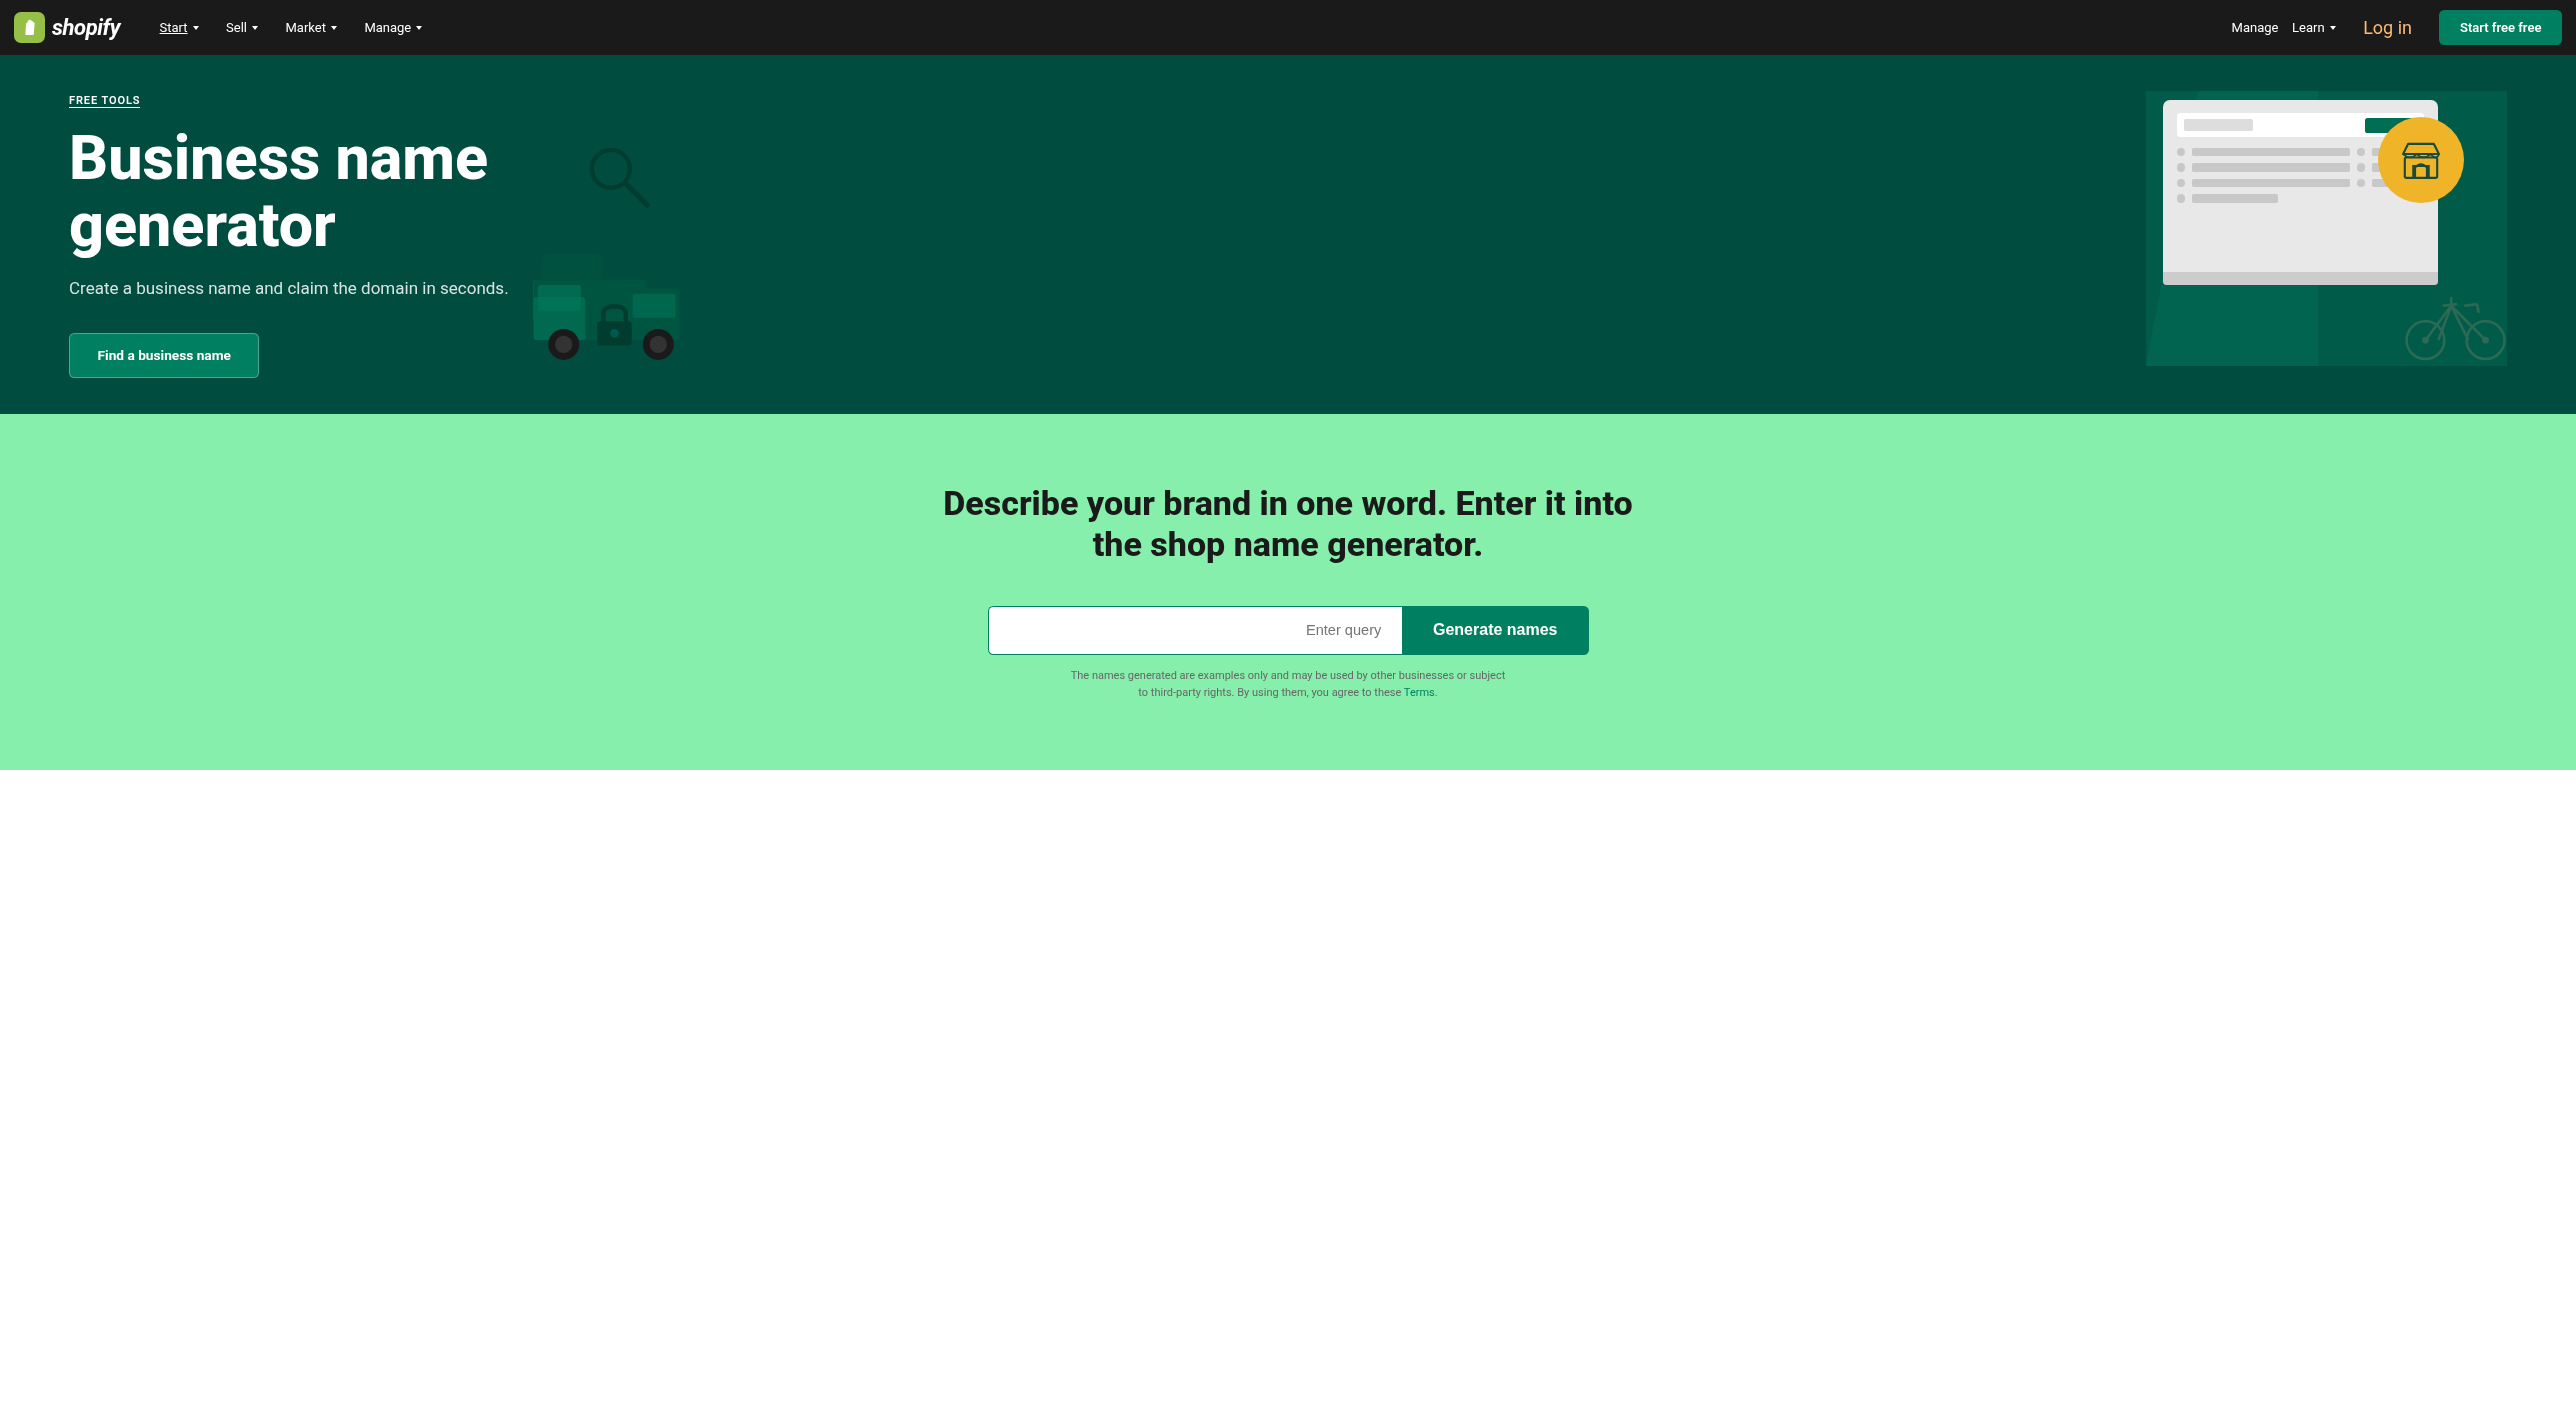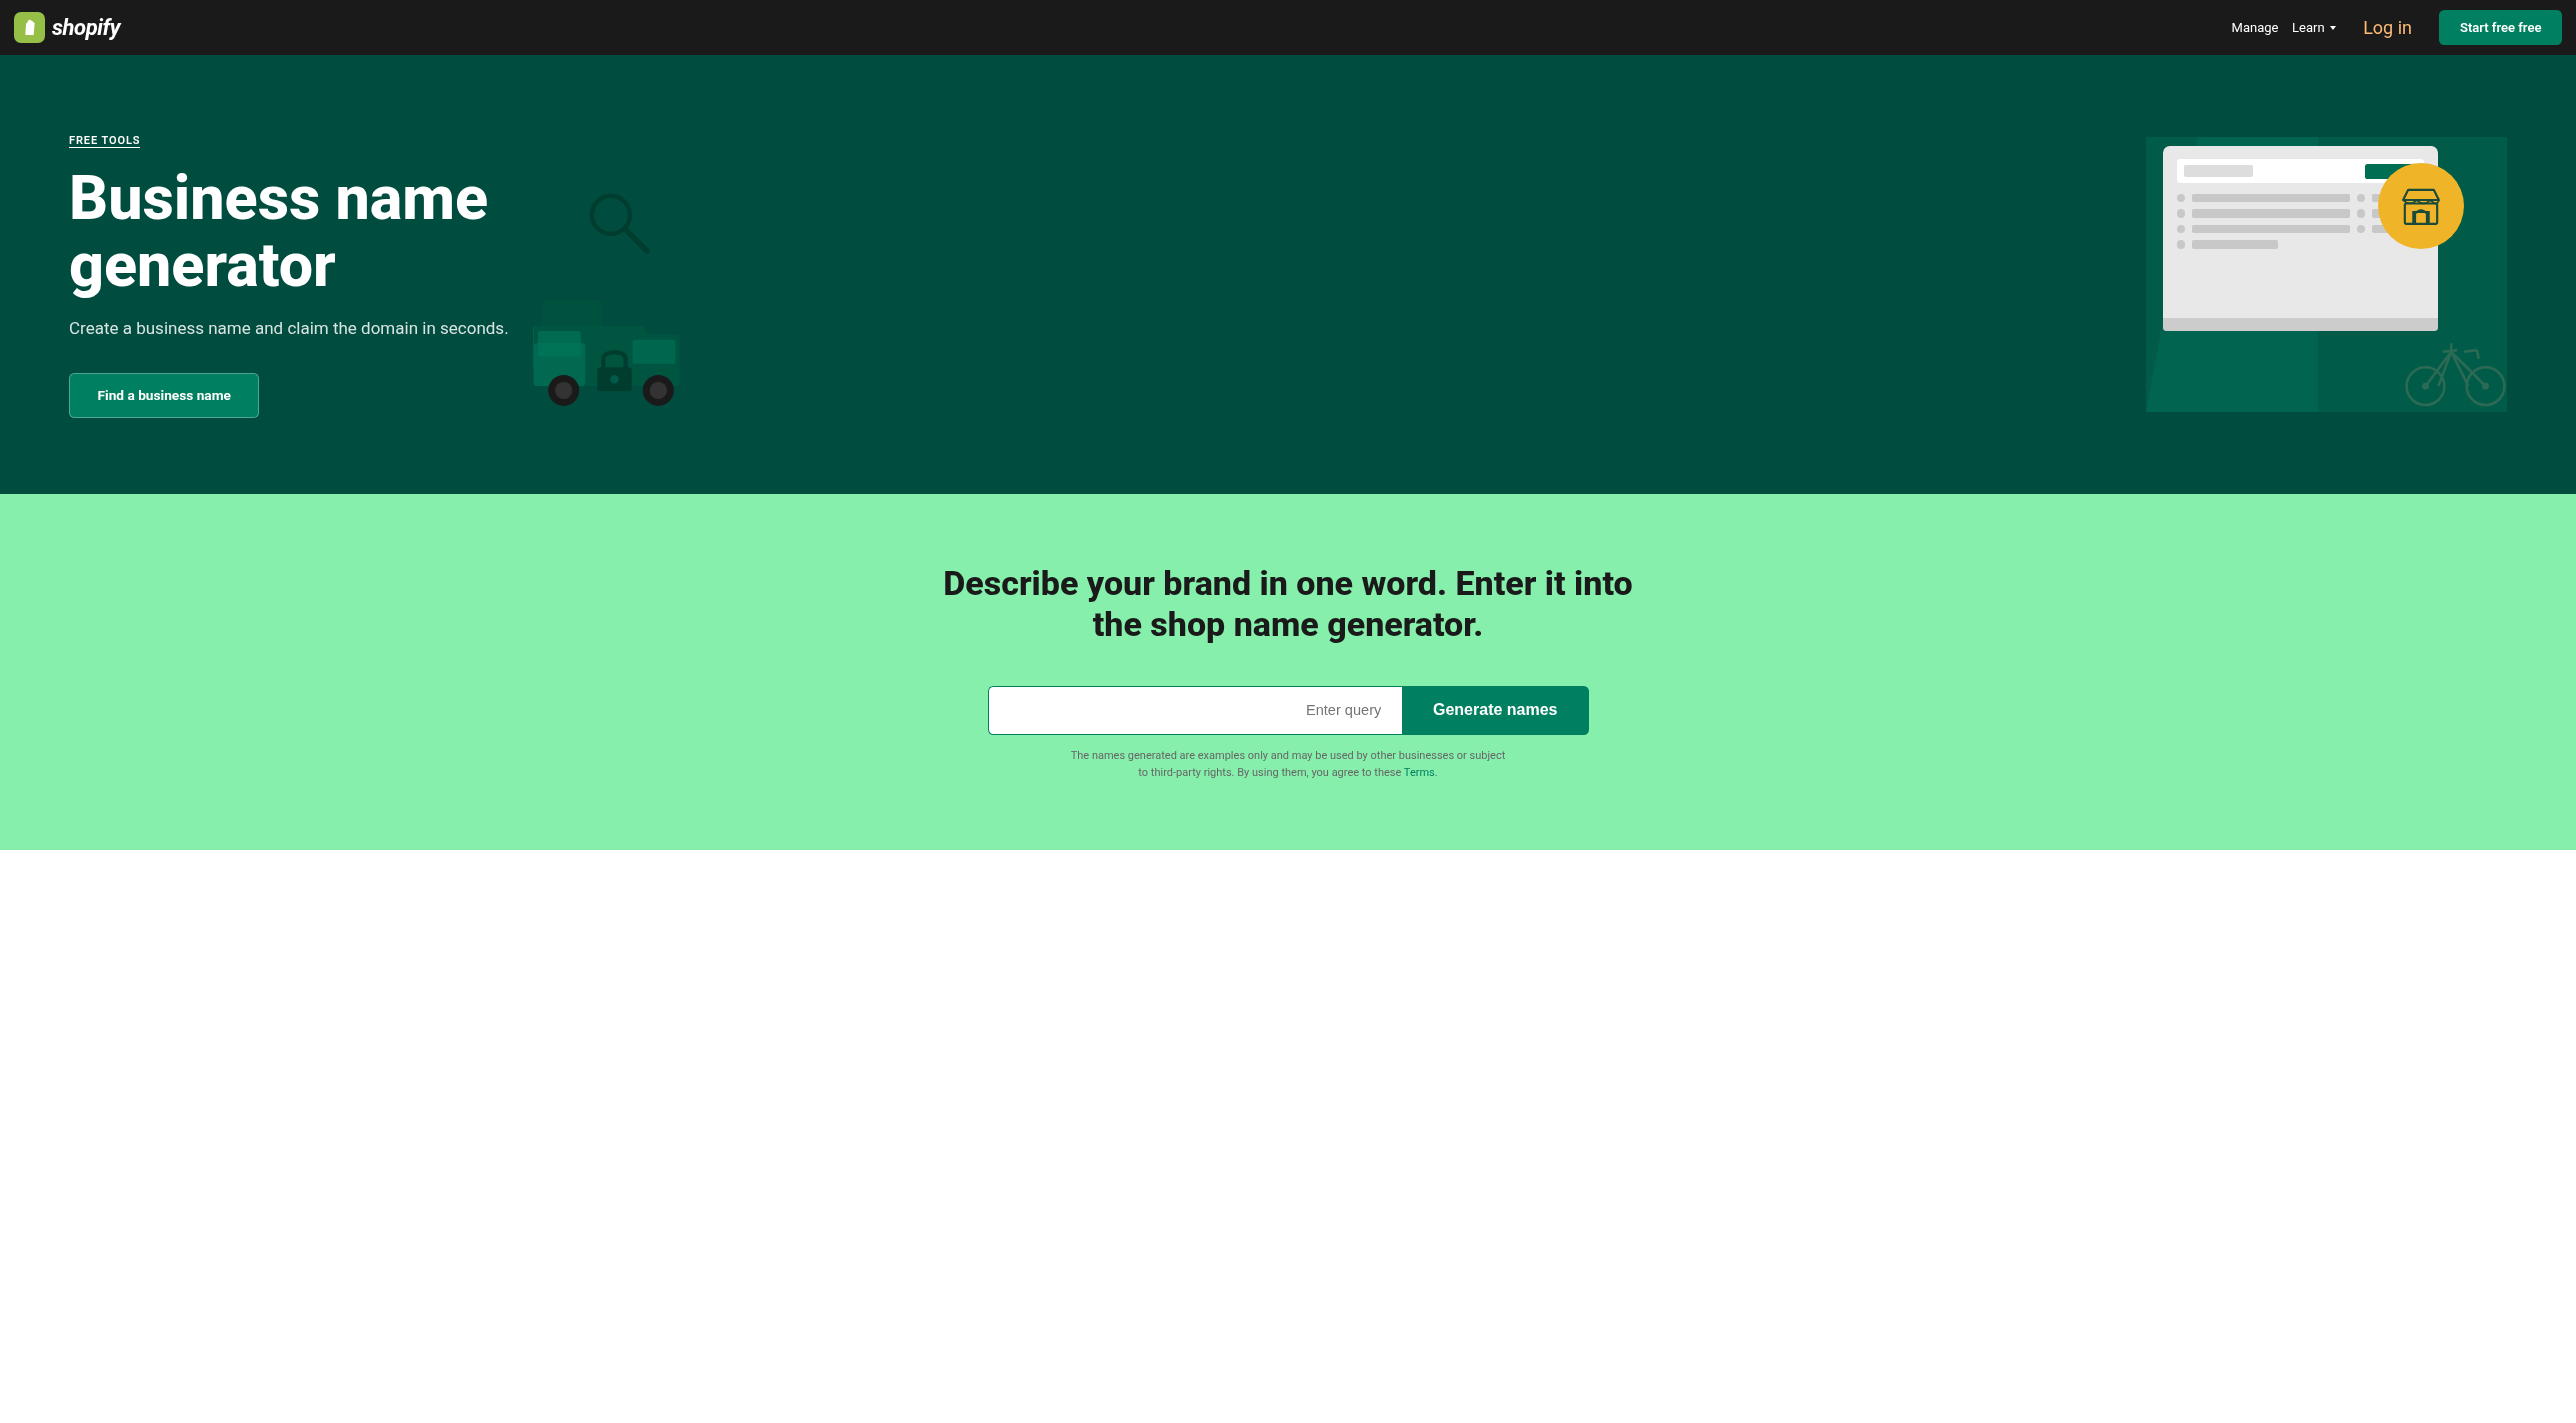--- a/index.html
+++ b/index.html
@@ -97,23 +97,22 @@
       border-radius: 5.2px;
       font-size: 13px;
       font-weight: 600;
       cursor: pointer;
       text-decoration: none;
     }
 
     
     .hero {
       background: #004c3f;
-      padding: 76px 69px;
-      display: flex;
-      align-items: center;
+      padding: 36px 69px;
+      display: flex;
       min-height: 326px;
       position: relative;
       overflow: hidden;
     }
     .hero-content {
       flex: 1;
       max-width: 447px;
       z-index: 2;
     }
     .hero-tag {
@@ -292,20 +291,38 @@
   <a class="nav-logo" href="#">
     <div class="nav-logo-icon">
       <svg viewBox="0 0 36 36" width="24" height="24" fill="none">
         <rect width="36" height="36" rx="8" fill="#96bf48"></rect>
         <path d="M22 8c0 0-0.4-0.1-1.1-0.1c-0.3-0.9-0.9-1.7-1.9-1.7c0 0-0.1 0-0.1 0c-0.3-0.4-0.7-0.5-1-0.5c-2.5 0-3.7 3.1-4.1 4.7c-1 0.3-1.7 0.5-1.7 0.5L11 28.5h12.5L25 11L22 8zM18.9 8.1c-0.5 0-0.9 0.2-1.2 0.5c0.5 0 1.1 0.3 1.4 1.2c0.6-0.2 1.3-0.4 2-0.5C20.6 8.5 19.8 8.1 18.9 8.1z" fill="#fff"></path>
       </svg>
     </div>
     <span class="nav-logo-text">shopify</span>
   </a>
 
+  <div class="nav-links">
+    <a class="nav-link active" href="#">
+      <span>Start</span>
+      <span class="chevron-down"></span>
+    </a>
+    <a class="nav-link" href="#">
+      <span>Sell</span>
+      <span class="chevron-down"></span>
+    </a>
+    <a class="nav-link" href="#">
+      <span>Market</span>
+      <span class="chevron-down"></span>
+    </a>
+    <a class="nav-link" href="#">
+      <span>Manage</span>
+      <span class="chevron-down"></span>
+    </a>
+  </div>
 
   <div class="nav-right">
     <a class="nav-right-link" href="#">
       <span>Manage</span>
     </a>
     <a class="nav-right-link" href="#">
       <span>Learn</span>
       <span class="chevron-down"></span>
     </a>
     <a class="nav-login" href="#">

